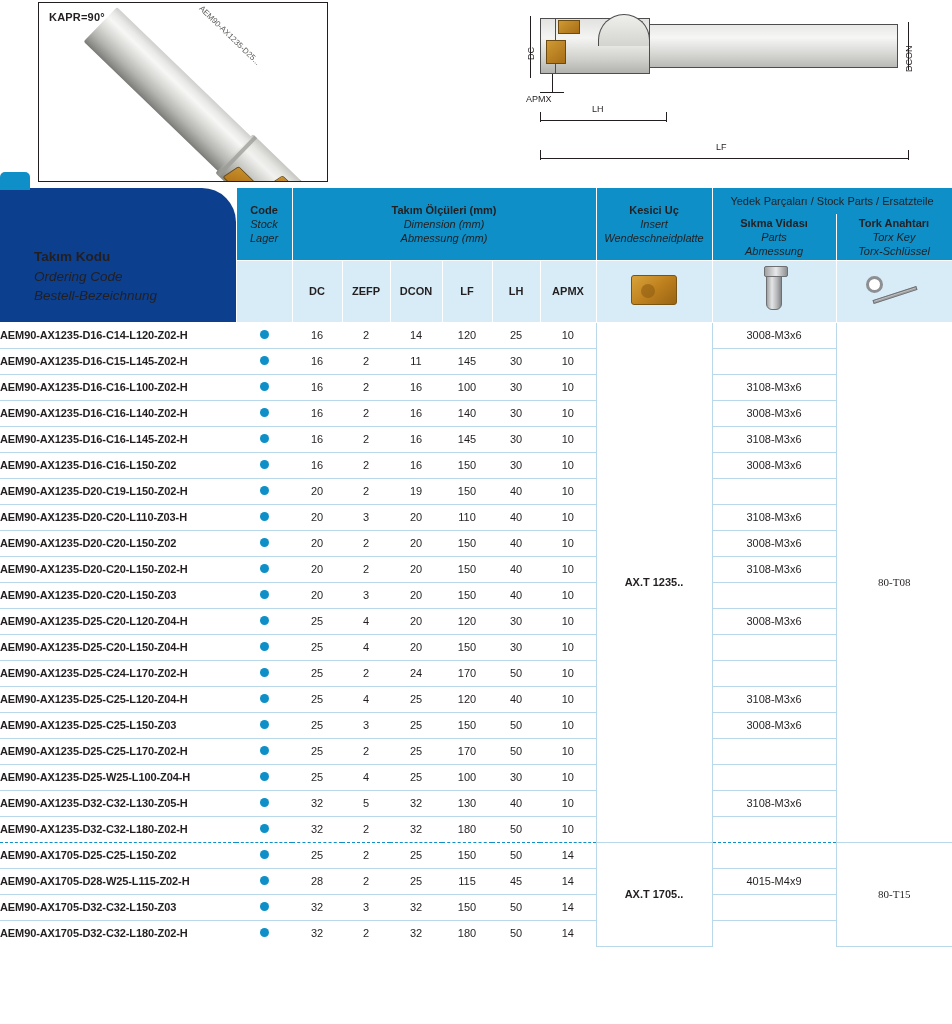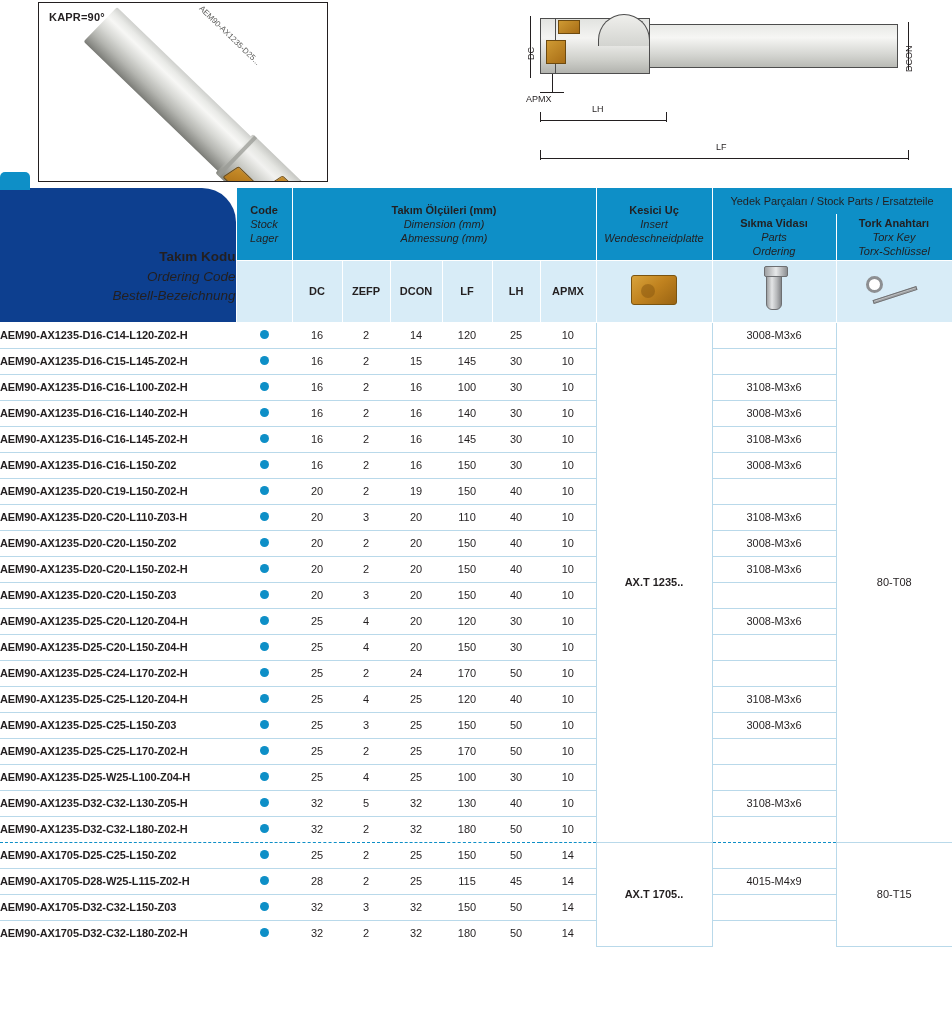--- a/index.html
+++ b/index.html
@@ -170,21 +170,20 @@
   .order-cell {
     background: #0d3f8f;
     color: #ffffff;
     vertical-align: bottom;
     position: relative;
     border-top-right-radius: 34px;
   }
   .order-inner {
     padding: 0 0 16px 34px;
     line-height: 1.45;
-    text-align: right;
   }
   .order-inner .l1 { font-size: 13.5px; font-weight: bold; }
   .order-inner .l2 { font-size: 13.5px; font-style: italic; }
   .order-inner .l3 { font-size: 13.5px; font-style: italic; }
 
   .corner-tab {
     position: absolute;
     left: 0; top: -16px;
     width: 30px; height: 18px;
     background: #0e8fc7;
@@ -224,20 +223,21 @@
   td.insertcol {
     text-align: center;
     font-size: 13px;
     font-weight: bold;
     border-left: 1px solid #b9d9ea;
     border-right: 1px solid #b9d9ea;
   }
   td.torx {
     text-align: center;
     font-size: 12px;
+    font-family: Liberation Serif, serif;
   }
   td.nb { border-bottom: none !important; }
   .grp-sep td { border-bottom: 1px dashed #0e8fc7 !important; }
 
   
   .pic-cell {
     background: #d8ecf7;
     text-align: center;
     vertical-align: middle;
     border: 1px solid #ffffff;
@@ -396,21 +396,21 @@
         </td>
         <td class="hdr-blue" colspan="2" style="height:26px;">
           <span>Yedek Parçaları / Stock Parts / Ersatzteile</span>
         </td>
       </tr>
 
       <tr>
         <td class="hdr-blue" style="height:46px;">
           <div class="bold">Sıkma Vidası</div>
           <div class="it">Parts</div>
-          <div class="it">Ordering</div>
+          <div class="it">Abmessung</div>
         </td>
         <td class="hdr-blue">
           <div class="bold">Tork Anahtarı</div>
           <div class="it">Torx Key</div>
           <div class="it">Torx-Schlüssel</div>
         </td>
       </tr>
 
       <tr>
         <td class="hdr-lt" style="height:62px;"></td>
@@ -439,21 +439,21 @@
         <td class="insertcol" rowspan="20">AX.T 1235..</td>
         <td class="screw">3008-M3x6</td>
         <td class="torx" rowspan="20">80-T08</td>
       </tr>
 
       <tr class="drow">
         <td class="code">AEM90-AX1235-D16-C15-L145-Z02-H</td>
         <td class="stock"><span class="dot"></span></td>
         <td class="num">16</td>
         <td class="num">2</td>
-        <td class="num">15</td>
+        <td class="num">11</td>
         <td class="num">145</td>
         <td class="num">30</td>
         <td class="num">10</td>
         <td class="screw"></td>
       </tr>
 
       <tr class="drow">
         <td class="code">AEM90-AX1235-D16-C16-L100-Z02-H</td>
         <td class="stock"><span class="dot"></span></td>
         <td class="num">16</td>

